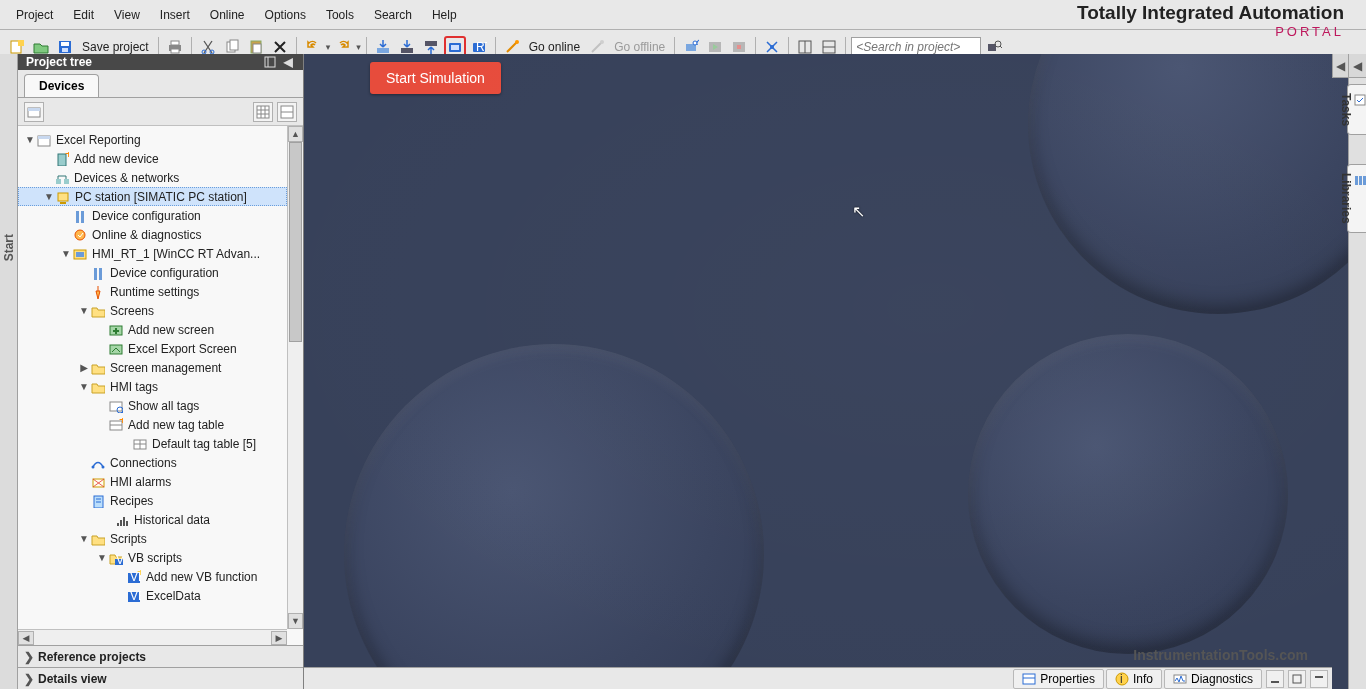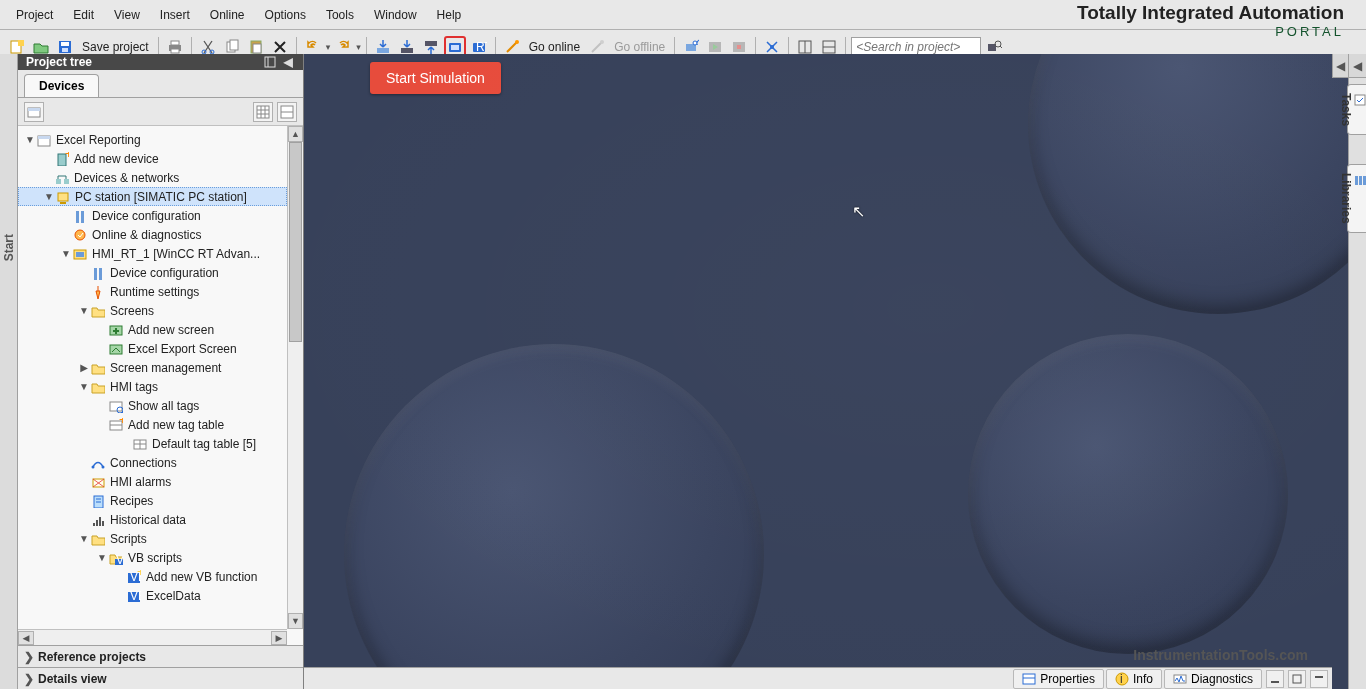--- a/index.html
+++ b/index.html
@@ -1,21 +1,21 @@
 <!DOCTYPE html>
 <html><head>
 <meta charset="utf-8">
 <style>
   * { margin:0; padding:0; box-sizing:border-box; font-family:"Segoe UI",Tahoma,sans-serif; font-size:12px; }
   html,body{width:1366px;height:689px;overflow:hidden;background:#c8c8c8;}
   .menubar{height:30px;background:#e8e8e8;display:flex;align-items:center;padding:0 6px;border-bottom:1px solid #b0b0b0;}
   .menubar .mi{padding:0 10px;line-height:20px;color:#222;cursor:default;}
   .brand{position:absolute;right:22px;top:2px;text-align:right;}
   .brand .l1{font-weight:bold;font-size:19px;color:#222;}
-  .brand .l2{letter-spacing:3px;color:#14532d;font-size:13px;}
+  .brand .l2{letter-spacing:3px;color:#be185d;font-size:13px;}
   .toolbar{height:34px;background:#e8e8e8;display:flex;align-items:center;padding:0 6px;gap:2px;border-bottom:1px solid #a0a0a0;}
   .tbtn{width:22px;height:22px;display:flex;align-items:center;justify-content:center;border:1px solid transparent;background:transparent;}
   .tbtn.hl{border:2px solid #e03030;border-radius:3px;}
   .tsep{width:1px;height:20px;background:#b0b0b0;margin:0 3px;}
   .tlbl{padding:0 4px;color:#222;}
   .tlbl.gray{color:#9a9a9a;}
   .search{width:130px;height:20px;border:1px solid #a0a0a0;background:#fff;font-style:italic;color:#888;padding:0 4px;}
   .body{position:absolute;top:54px;bottom:0;left:0;right:0;display:flex;}
   .leftstrip{width:18px;background:#dcdcdc;border-right:1px solid #a0a0a0;position:relative;}
   .leftstrip .vl{position:absolute;top:180px;left:2px;writing-mode:vertical-rl;transform:rotate(180deg);font-weight:bold;color:#555;}
@@ -63,21 +63,21 @@
 <body>
 
 <div class="menubar">
   <span class="mi">Project</span>
   <span class="mi">Edit</span>
   <span class="mi">View</span>
   <span class="mi">Insert</span>
   <span class="mi">Online</span>
   <span class="mi">Options</span>
   <span class="mi">Tools</span>
-  <span class="mi">Window</span>
+  <span class="mi">Search</span>
   <span class="mi">Help</span>
   <div class="brand">
     <div class="l1">Totally Integrated Automation</div>
     <div class="l2">PORTAL</div>
   </div>
 </div>
 
 <div class="toolbar">
   <button class="tbtn">
       <svg width="16" height="16">
@@ -484,21 +484,21 @@
             <span class="exp none">▶</span>
             <span class="ic">
               <svg width="14" height="14">
                 <rect x="3" y="2" width="9" height="12" fill="#bbdefb" stroke="#2b6cd4"></rect>
                 <line x1="5" y1="5" x2="10" y2="5" stroke="#2b6cd4"></line>
                 <line x1="5" y1="8" x2="10" y2="8" stroke="#2b6cd4"></line>
               </svg>
             </span>
             <span class="tx">Recipes</span>
           </div>
-          <div class="row" style="padding-left: 60px;">
+          <div class="row" style="padding-left: 60px; margin-left: 24px;">
             <span class="exp none">▶</span>
             <span class="ic">
               <svg width="14" height="14">
                 <rect x="2" y="10" width="2" height="3" fill="#555"></rect>
                 <rect x="5" y="7" width="2" height="6" fill="#555"></rect>
                 <rect x="8" y="4" width="2" height="9" fill="#555"></rect>
                 <rect x="11" y="8" width="2" height="5" fill="#555"></rect>
               </svg>
             </span>
             <span class="tx">Historical data</span>

